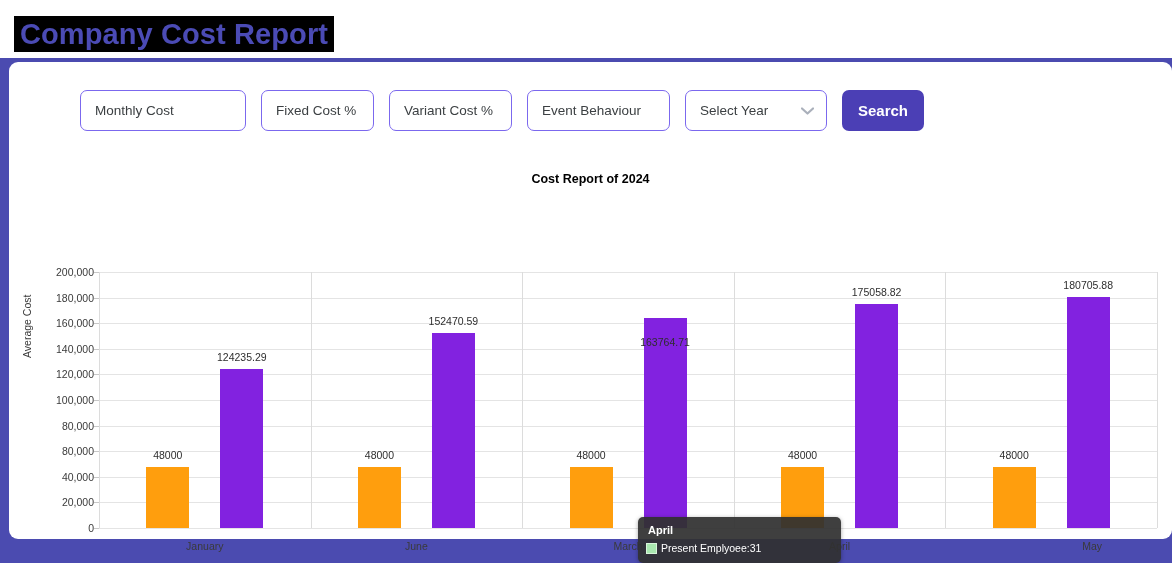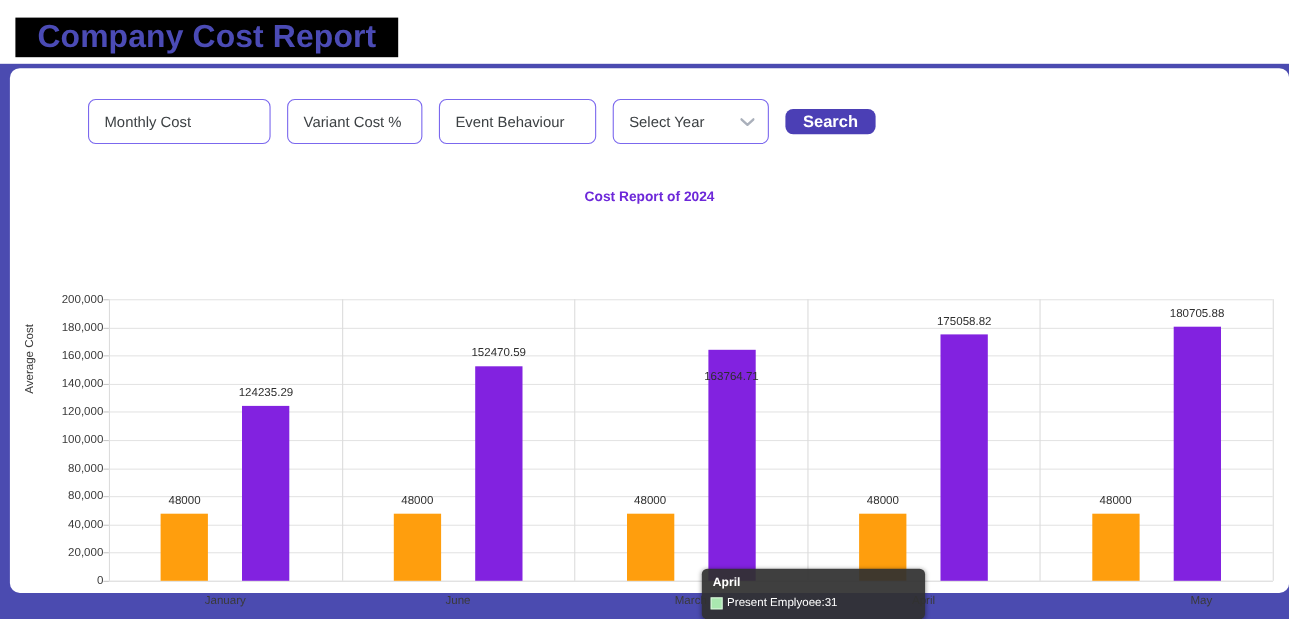--- a/index.html
+++ b/index.html
@@ -24,21 +24,21 @@
     background: #ffffff;
   }
   #page-title {
     position: absolute;
     left: 14px; top: 16px;
     font-size: 29px;
     font-weight: 700;
     color: #4b4bb5;
     background: #000000;
     line-height: 36px;
-    padding: 0 20px;
+    padding: 0 6px;
     letter-spacing: 0.1px;
     white-space: nowrap;
   }
 
   
   #frame {
     position: absolute;
     left: 0; top: 58px;
     width: 1172px; height: 505px;
     background: #4b4bb0;
@@ -80,21 +80,21 @@
   #f-year     { width: 142px; justify-content: space-between; padding-right: 12px; }
 
   .chevron {
     width: 13px; height: 8px;
     flex: 0 0 auto;
     margin-left: 10px;
   }
   .chevron svg { display: block; }
 
   #search-btn {
-    height: 23px;
+    height: 41px;
     min-width: 76px;
     padding: 0 16px;
     background: #4b3fb5;
     color: #ffffff;
     border: none;
     border-radius: 7px;
     font-size: 15px;
     font-weight: 700;
     font-family: "Liberation Sans", sans-serif;
     cursor: pointer;
@@ -109,21 +109,21 @@
     left: 0; top: 100px;
     width: 1163px; height: 377px;
   }
   #chart-title {
     position: absolute;
     left: 0; top: 10px;
     width: 1163px;
     text-align: center;
     font-size: 12.5px;
     font-weight: 700;
-    color: #6d28d9;
+    color: #000000;
   }
   #y-axis-label {
     position: absolute;
     left: 12px; top: 196px;
     font-size: 10.5px;
     color: #3a3a3a;
     transform: rotate(-90deg);
     transform-origin: left top;
     white-space: nowrap;
   }
@@ -231,20 +231,23 @@
   <div id="header">
     <div id="page-title">Company Cost Report</div>
   </div>
 
   <div id="frame">
     <div id="card">
 
       <div id="filterbar">
         <div class="filter-input" id="f-monthly">
           <span>Monthly Cost</span>
+        </div>
+        <div class="filter-input" id="f-fixed">
+          <span>Fixed Cost %</span>
         </div>
         <div class="filter-input" id="f-variant">
           <span>Variant Cost %</span>
         </div>
         <div class="filter-input" id="f-event">
           <span>Event Behaviour</span>
         </div>
         <div class="filter-input" id="f-year">
           <span>Select Year</span>
           <span class="chevron">

